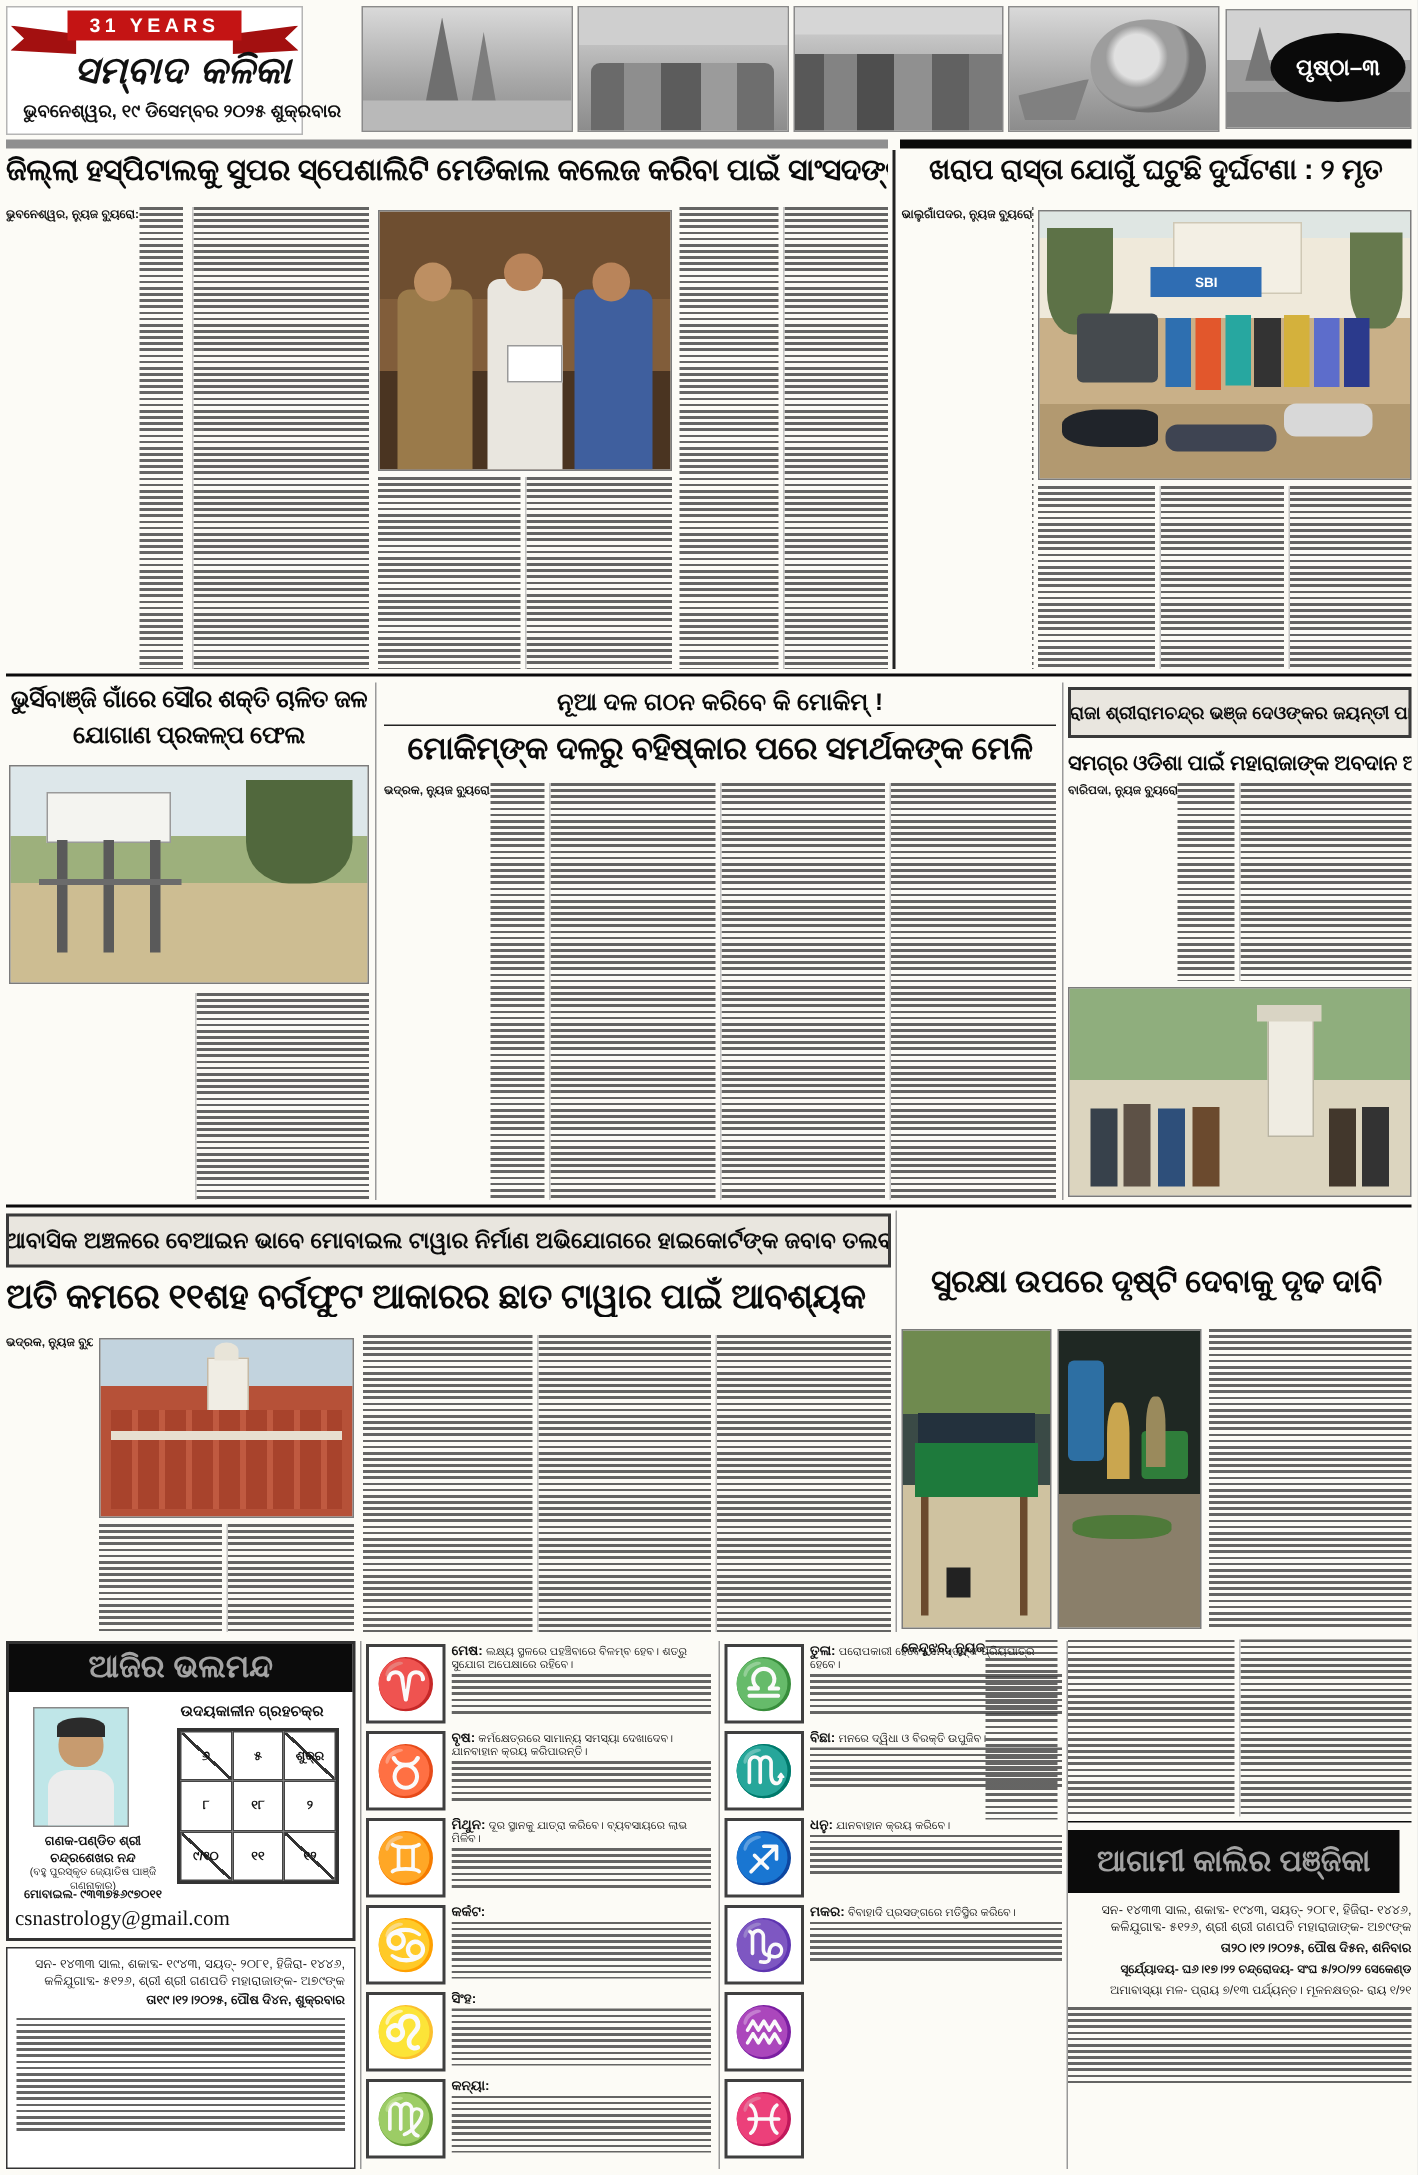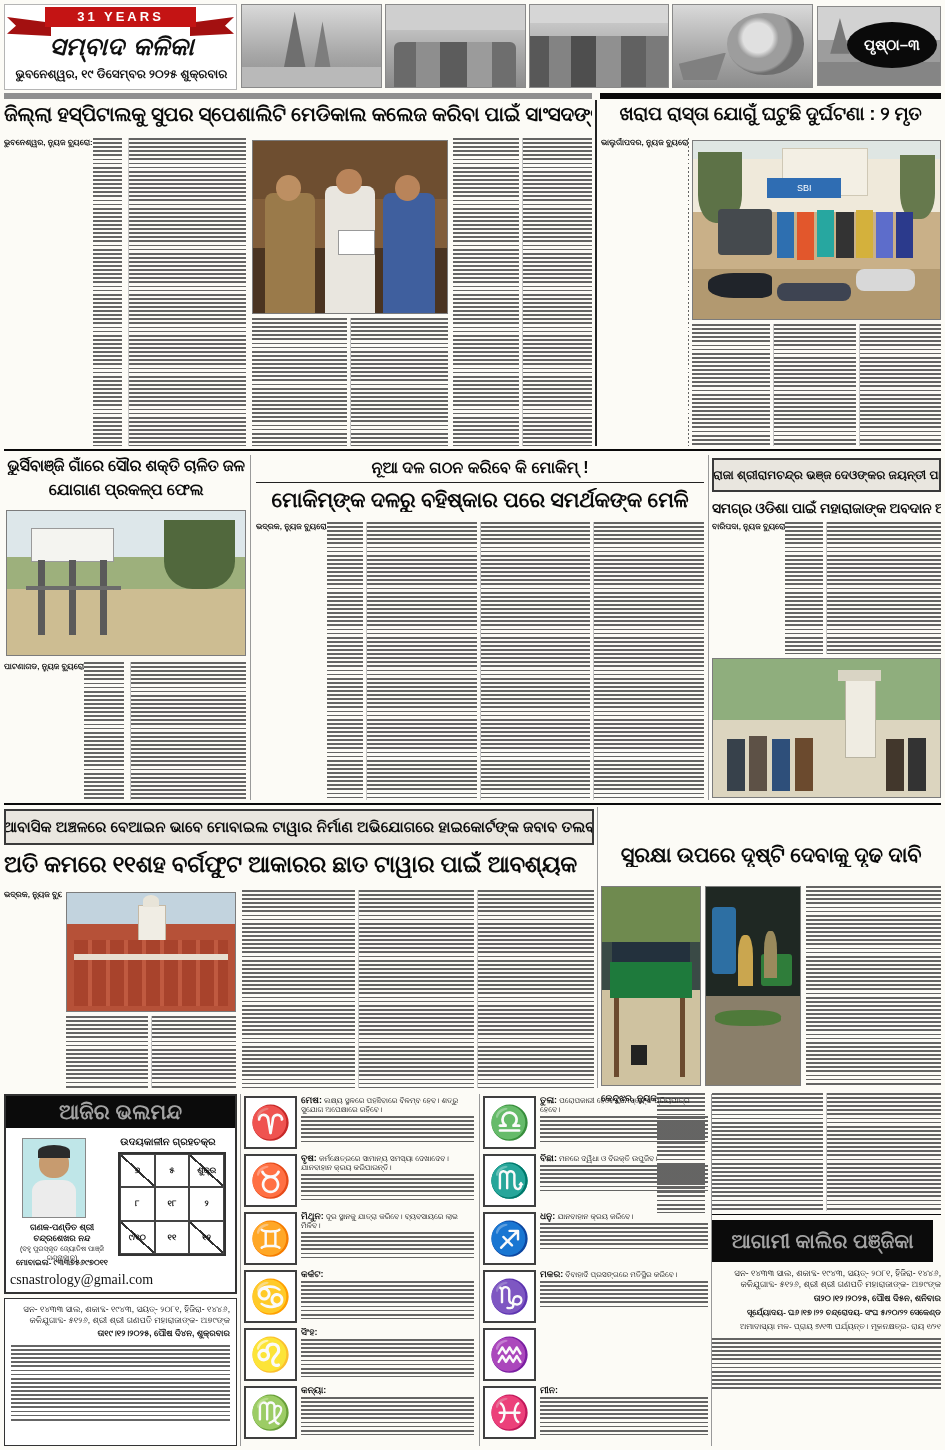--- a/index.html
+++ b/index.html
@@ -38,21 +38,21 @@
   .signname{font-weight:bold;font-size:9px;}
   .ptext{font-size:8.5px;line-height:11px;text-align:right;overflow:hidden;}
   .ptext.b{font-weight:bold;}
   .shape{position:absolute;}
 </style>
 </head>
 <body>
 
 <div class="page">
 
-  <div class="abs masthead" style="left:4px;top:4px;width:233px;height:86px;">
+  <div class="abs masthead" style="left:4px;top:4px;width:198px;height:86px;">
     <div class="abs" style="left:0;top:0;width:100%;height:34px;">
       <div class="ribbon-side ribbon-l"></div>
       <div class="ribbon-side ribbon-r"></div>
       <div class="ribbon-mid">31 YEARS</div>
     </div>
     <div class="abs logo" style="left:4px;top:28px;width:225px;height:32px;">ସମ୍ବାଦ କଳିକା</div>
     <div class="abs edition" style="left:2px;top:62px;width:229px;height:20px;">ଭୁବନେଶ୍ୱର, ୧୯ ଡିସେମ୍ବର ୨୦୨୫ ଶୁକ୍ରବାର</div>
   </div>
 
   <div class="abs" style="left:241px;top:4px;width:572px;height:84px;display:flex;gap:3px;">
@@ -113,21 +113,21 @@
 
   <div class="abs vrule" style="left:595px;top:100px;width:2px;height:346px;background:#222;"></div>
 
   <div class="abs colstack" style="left:601px;top:138px;width:88px;height:308px;">
     <div class="dateline">ଭାଲୁଗାଁପଦର, ନ୍ୟୁଜ ବ୍ୟୁରୋ</div>
     <div class="sim fill"></div>
   </div>
 
   <div class="photo" style="left:692px;top:140px;width:249px;height:180px;background:linear-gradient(180deg,#dfe6e3 0 10%,#efe9da 10% 40%,#c9b088 40% 72%,#b29970 72%);">
     <div class="shape" style="left:36%;top:4%;width:34%;height:26%;background:#f3efe4;border:1px solid #cfc8b5;"></div>
-    <div class="shape" style="left:30%;top:21%;width:30%;height:11%;background:#2f6db3;color:#fff;font-weight:normal;font-size:9px;display:flex;align-items:center;justify-content:center;">SBI</div>
+    <div class="shape" style="left:30%;top:21%;width:30%;height:11%;background:#2f6db3;color:#fff;font-weight:bold;font-size:9px;display:flex;align-items:center;justify-content:center;">SBI</div>
     <div class="shape" style="left:2%;top:6%;width:18%;height:40%;background:#5d7247;border-radius:0 0 40% 40%;"></div>
     <div class="shape" style="right:2%;top:8%;width:14%;height:36%;background:#66794d;border-radius:0 0 40% 40%;"></div>
     <div class="shape" style="left:10%;top:38%;width:22%;height:26%;background:#454a4e;border-radius:4px;"></div>
     <div class="shape" style="left:34%;top:40%;width:7%;height:26%;background:#2e6fb0;"></div>
     <div class="shape" style="left:42%;top:40%;width:7%;height:27%;background:#e2572c;"></div>
     <div class="shape" style="left:50%;top:39%;width:7%;height:26%;background:#27a7a0;"></div>
     <div class="shape" style="left:58%;top:40%;width:7%;height:26%;background:#333;"></div>
     <div class="shape" style="left:66%;top:39%;width:7%;height:27%;background:#d4b13c;"></div>
     <div class="shape" style="left:74%;top:40%;width:7%;height:26%;background:#5d6dcb;"></div>
     <div class="shape" style="left:82%;top:40%;width:7%;height:26%;background:#2b3a8c;"></div>
@@ -146,24 +146,20 @@
   <div class="abs hl center" style="left:4px;top:457px;width:244px;font-size:16px;">ଭୁର୍ସିବାଞ୍ଜି ଗାଁରେ ସୌର ଶକ୍ତି ଚାଳିତ ଜଳ</div>
   <div class="abs hl center" style="left:4px;top:481px;width:244px;font-size:16px;">ଯୋଗାଣ ପ୍ରକଳ୍ପ ଫେଲ</div>
   <div class="photo" style="left:6px;top:510px;width:240px;height:146px;background:linear-gradient(180deg,#dde7ea 0 32%,#9db07c 32% 54%,#cdbd92 54%);">
     <div class="shape" style="right:4%;top:6%;width:30%;height:48%;background:#51683d;border-radius:0 0 40% 40%;"></div>
     <div class="shape" style="left:10%;top:12%;width:34%;height:22%;background:#f4f4f0;border:1px solid #9a9a9a;"></div>
     <div class="shape" style="left:13%;top:34%;width:3%;height:52%;background:#5a5a5a;"></div>
     <div class="shape" style="left:26%;top:34%;width:3%;height:52%;background:#5a5a5a;"></div>
     <div class="shape" style="left:39%;top:34%;width:3%;height:52%;background:#5a5a5a;"></div>
     <div class="shape" style="left:8%;top:52%;width:40%;height:3%;background:#6b6b6b;"></div>
   </div>
-  <div class="abs colstack" style="left:4px;top:662px;width:120px;height:138px;">
-    <div class="dateline">ପାଟଣାଗଡ, ନ୍ୟୁଜ ବ୍ୟୁରୋ</div>
-    <div class="sim fill"></div>
-  </div>
   <div class="abs sim" style="left:130px;top:662px;width:116px;height:138px;border-left:1px solid #b8b8b8;padding-left:3px;"></div>
 
   <div class="abs vrule" style="left:250px;top:455px;width:1px;height:345px;"></div>
 
   <div class="abs hl center" style="left:256px;top:488px;width:448px;font-size:21px;">ମୋକିମ୍‌ଙ୍କ ଦଳରୁ ବହିଷ୍କାର ପରେ ସମର୍ଥକଙ୍କ ମେଳି</div>
   <div class="abs kick" style="left:256px;top:459px;width:448px;font-size:16px;border-bottom:1.5px solid #222;padding-bottom:5px;">ନୂଆ ଦଳ ଗଠନ କରିବେ କି ମୋକିମ୍ !</div>
   <div class="abs cols" style="left:256px;top:522px;width:448px;height:278px;">
     <div class="colstack">
       <div class="dateline">ଭଦ୍ରକ, ନ୍ୟୁଜ ବ୍ୟୁରୋ</div>
       <div class="sim fill"></div>
@@ -330,22 +326,20 @@
     <div class="sign">
       <div class="signicon">♑</div>
       <div class="signtext"><span class="signname">ମକର:</span> <span>ବିବାହାଦି ପ୍ରସଙ୍ଗରେ ମତିସ୍ଥିର କରିବେ।</span>
         <div class="sim" style="height:28px;margin-top:2px;"></div></div>
     </div>
     <div class="sign">
       <div class="signicon">♒</div>
     </div>
     <div class="sign">
       <div class="signicon">♓</div>
-      <div class="signtext"><span class="signname">ମୀନ:</span>
-        <div class="sim" style="height:38px;margin-top:2px;"></div></div>
     </div>
   </div>
 
   <div class="abs hrule" style="left:712px;top:1214px;width:229px;height:1px;"></div>
   <div class="abs blackbar" style="left:712px;top:1220px;width:221px;height:42px;font-size:20px;">ଆଗାମୀ କାଲିର ପଞ୍ଜିକା</div>
   <div class="abs" style="left:712px;top:1268px;width:229px;height:178px;">
     <div class="ptext">ସନ- ୧୪୩୩ ସାଲ, ଶକାବ୍ଦ- ୧୯୪୩, ସୟତ୍- ୨୦୮୧, ହିଜିରା- ୧୪୪୬, କଳିଯୁଗାବ୍ଦ- ୫୧୨୬, ଶ୍ରୀ ଶ୍ରୀ ଗଣପତି ମହାରାଜାଙ୍କ- ଅ୭୯ଙ୍କ</div>
     <div class="ptext b" style="margin-top:3px;">ତା୨୦।୧୨।୨୦୨୫, ପୌଷ ଦି୫ନ, ଶନିବାର</div>
     <div class="ptext b" style="margin-top:3px;font-size:8px;">ସୂର୍ଯ୍ୟୋଦୟ- ଘ୬।୧୭।୨୨   ଚନ୍ଦ୍ରୋଦୟ- ସଂଘ ୫/୨୦/୨୨ ସେକେଣ୍ଡ</div>
     <div class="ptext" style="margin-top:3px;font-size:8px;">ଅମାବାସ୍ୟା ମଳ- ପ୍ରାୟ ୭/୧୩ ପର୍ଯ୍ୟନ୍ତ। ମୂଳନକ୍ଷତ୍ର- ରାୟ ୧/୨୧</div>

